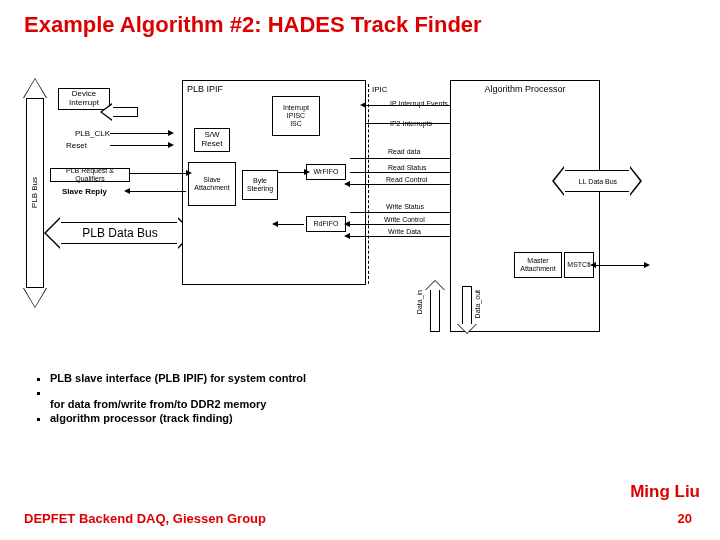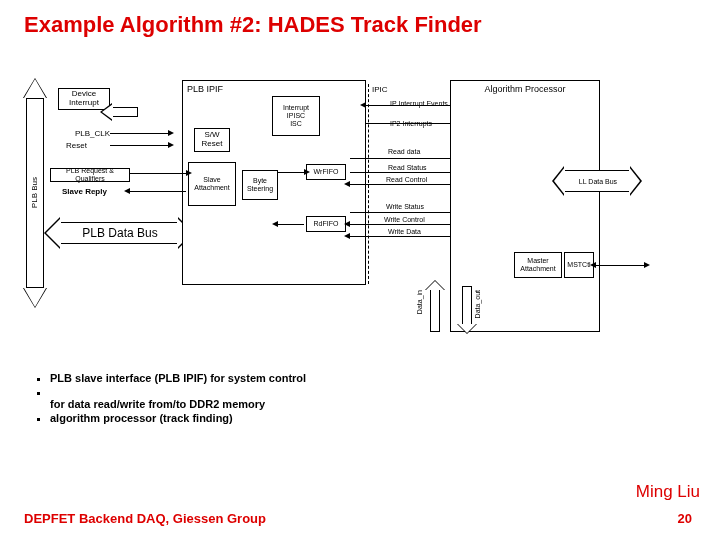--- a/index.html
+++ b/index.html
@@ -9,21 +9,21 @@
   .blk { position: absolute; border: 1px solid #000; background: #fff; font-size: 8px; text-align: center; display: flex; align-items: center; justify-content: center; padding: 1px; line-height: 1.1; }
   .lbl { position: absolute; font-size: 8px; text-align: center; line-height: 1.1; }
   .line-h { position: absolute; height: 1px; background: #000; }
   .line-h::after { content:""; position:absolute; right:-6px; top:-3px; border-left:6px solid #000; border-top:3px solid transparent; border-bottom:3px solid transparent;}
   .line-h.rev::after{ right:auto; left:-6px; border-left:none; border-right:6px solid #000;}
   .line-h.both::before{content:""; position:absolute; left:-6px; top:-3px; border-right:6px solid #000; border-top:3px solid transparent; border-bottom:3px solid transparent;}
   .big-arrow { position:absolute; }
   .big-arrow .shaft { position:absolute; border:1px solid #000; background:#fff;}
   .bullets { position: absolute; top: 372px; left: 32px; font-size: 11px; font-weight: bold; color: #000; }
   .bullets li { list-style: square; margin-left: 18px; margin-bottom: 2px; }
-  .author { position: absolute; right: 20px; bottom: 38px; font-size: 17px; font-weight: normal; color: #d00; }
+  .author { position: absolute; right: 20px; bottom: 38px; font-size: 17px; font-weight: bold; color: #d00; }
   .footer { position: absolute; left: 24px; bottom: 14px; font-size: 13px; font-weight: bold; color: #d00; text-align: center; }
   .pagenum { position: absolute; right: 28px; bottom: 14px; font-size: 13px; font-weight: bold; color: #d00; }
   .vtxt { writing-mode: vertical-rl; transform: rotate(180deg); }
 </style>
 </head>
 <body>
 
 <div class="title">Example Algorithm #2: HADES Track Finder</div>
 
 <div class="diagram">
@@ -129,19 +129,19 @@
 
   <div class="line-h" style="left:268px; top:112px; width:26px;"></div>
   <div class="line-h rev" style="left:268px; top:164px; width:26px;"></div>
 
   <div class="line-h both" style="left:586px; top:205px; width:48px;"></div>
 
 </div>
 
 <ul class="bullets">
   <li>PLB slave interface (PLB IPIF) for system control</li>
-  <li><br><span style="margin-left:0;">for data read/write from/to DDR2 memory</span></li>
+  <li><br><span style="margin-left:0;">for data from/write from/to DDR2 memory</span></li>
   <li>algorithm processor (track finding)</li>
 </ul>
 
 <div class="author">Ming Liu</div>
 <div class="footer">DEPFET Backend DAQ, Giessen Group</div>
 <div class="pagenum">20</div>
 
 </body></html>

